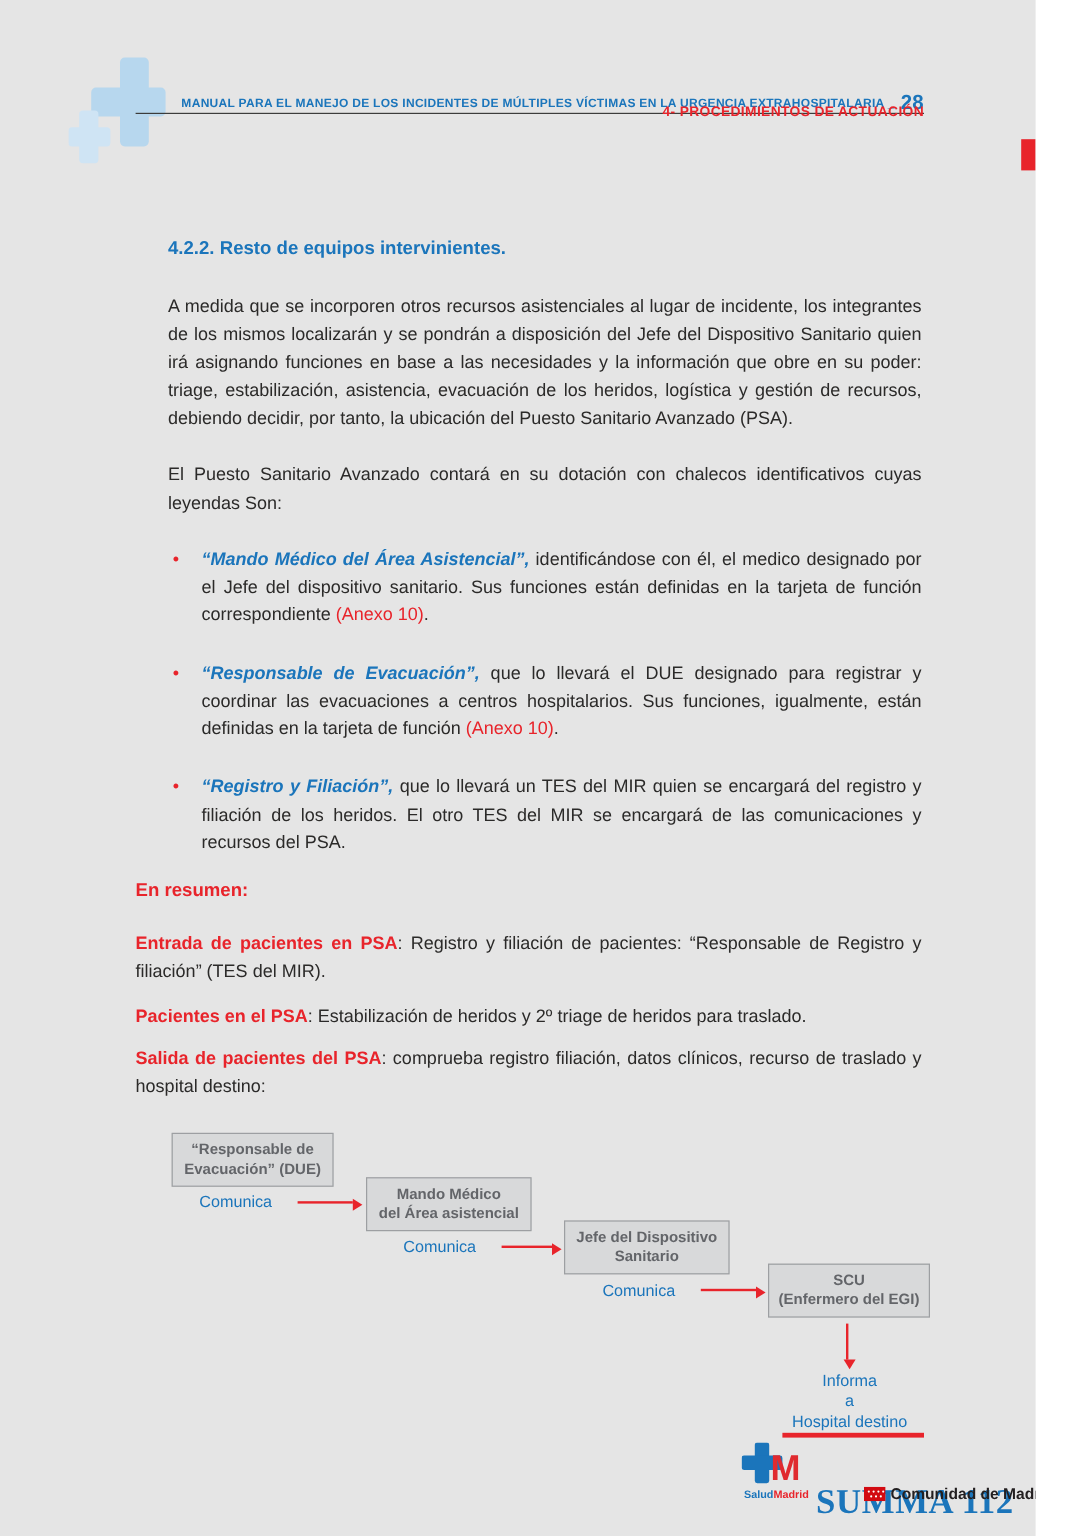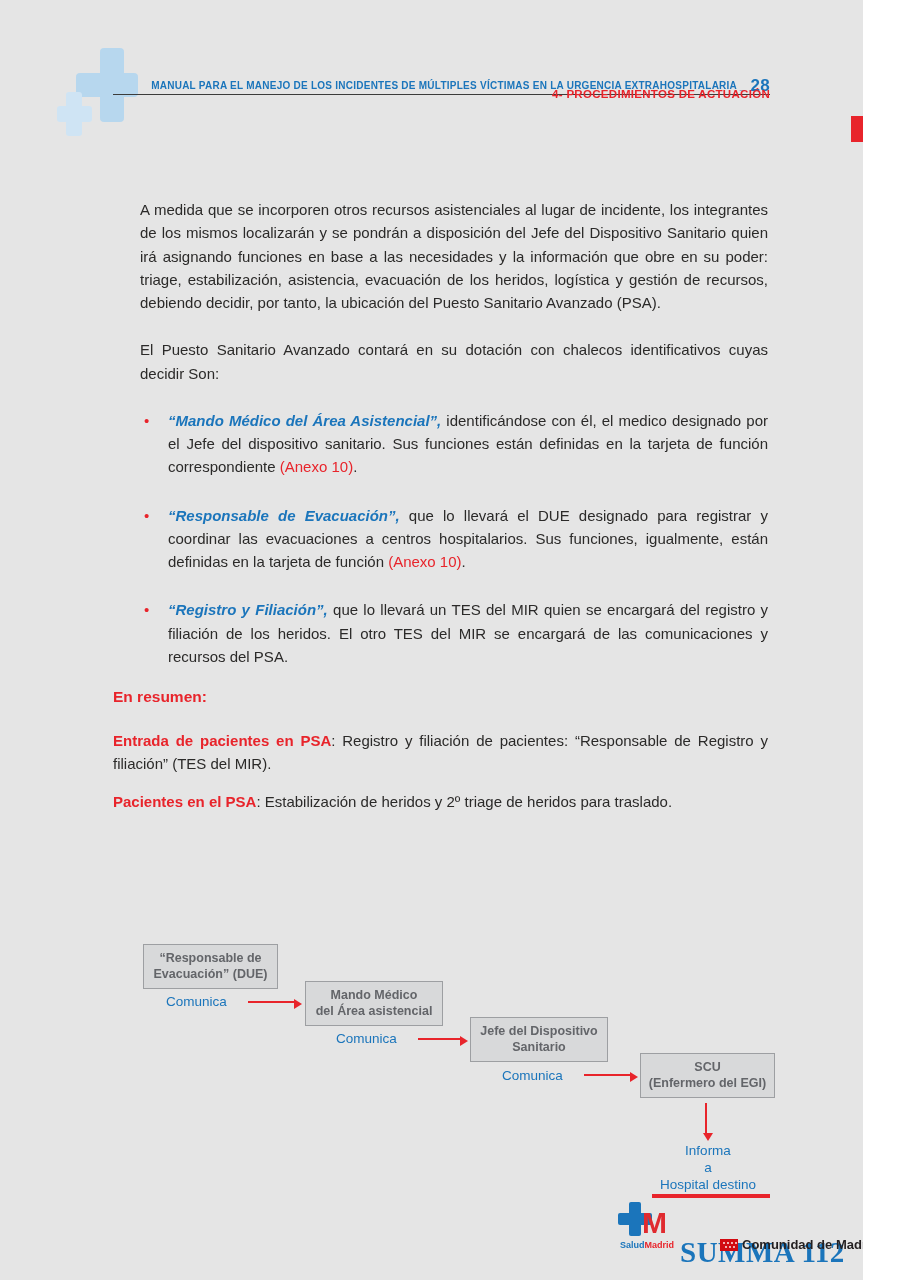--- a/index.html
+++ b/index.html
@@ -115,24 +115,25 @@
   <div class="hdr-title">
     <span>MANUAL PARA EL MANEJO DE LOS INCIDENTES DE MÚLTIPLES VÍCTIMAS EN LA URGENCIA EXTRAHOSPITALARIA</span>
     <span class="pgsep">_</span>
     <span class="pgnum">28</span>
   </div>
   <div class="hdr-rule"></div>
   <div class="hdr-section">4- PROCEDIMIENTOS DE ACTUACIÓN</div>
   <div class="red-tab"></div>
 
   <div class="main">
+    <h2 class="section-heading">4.2.2. Resto de equipos intervinientes.</h2>
 
     <p class="body-p">A medida que se incorporen otros recursos asistenciales al lugar de incidente, los integrantes de los mismos localizarán y se pondrán a disposición del Jefe del Dispositivo Sanitario quien irá asignando funciones en base a las necesidades y la información que obre en su poder: triage, estabilización, asistencia, evacuación de los heridos, logística y gestión de recursos, debiendo decidir, por tanto, la ubicación del Puesto Sanitario Avanzado (PSA).</p>
 
-    <p class="body-p">El Puesto Sanitario Avanzado contará en su dotación con chalecos identificativos cuyas decidir Son:</p>
+    <p class="body-p">El Puesto Sanitario Avanzado contará en su dotación con chalecos identificativos cuyas leyendas Son:</p>
 
     <ul class="bullets">
       <li>
         <span class="bullet-dot">•</span>
         <span class="lead-blue">“Mando Médico del Área Asistencial”,</span><span> identificándose con él, el medico designado por el Jefe del dispositivo sanitario. Sus funciones están definidas en la tarjeta de función correspondiente </span><span class="annex">(Anexo 10)</span><span>.</span>
       </li>
       <li>
         <span class="bullet-dot">•</span>
         <span class="lead-blue">“Responsable de Evacuación”,</span><span> que lo llevará el DUE designado para registrar y coordinar las evacuaciones a centros hospitalarios. Sus funciones, igualmente, están definidas en la tarjeta de función </span><span class="annex">(Anexo 10)</span><span>.</span>
       </li>
@@ -143,20 +144,23 @@
     </ul>
 
     <h3 class="summary-heading">En resumen:</h3>
 
     <p class="summary-p">
       <span class="lead-red">Entrada de pacientes en PSA</span><span>: Registro y filiación de pacientes: “Responsable de Registro y filiación” (TES del MIR).</span>
     </p>
     <p class="summary-p single">
       <span class="lead-red">Pacientes en el PSA</span><span>: Estabilización de heridos y 2º triage de heridos para traslado.</span>
     </p>
+    <p class="summary-p">
+      <span class="lead-red">Salida de pacientes del PSA</span><span>: comprueba registro filiación, datos clínicos, recurso de traslado y hospital destino:</span>
+    </p>
   </div>
 
   <div class="diagram">
     <div class="dbox box1">
       <span>“Responsable de</span>
       <span>Evacuación” (DUE)</span>
     </div>
     <div class="dbox box2">
       <span>Mando Médico</span>
       <span>del Área asistencial</span>

